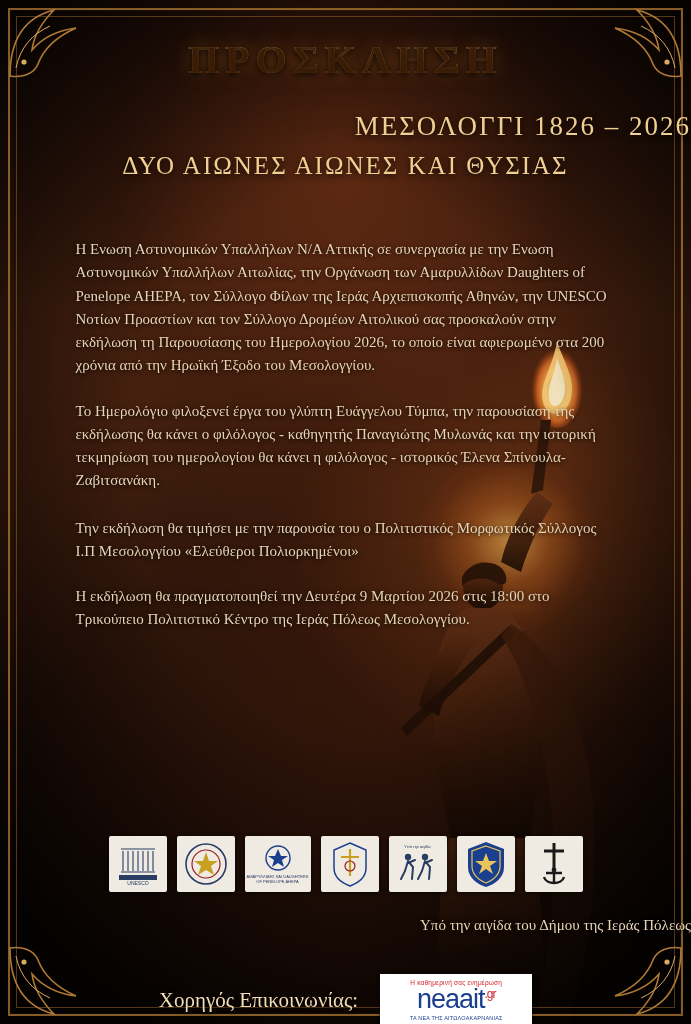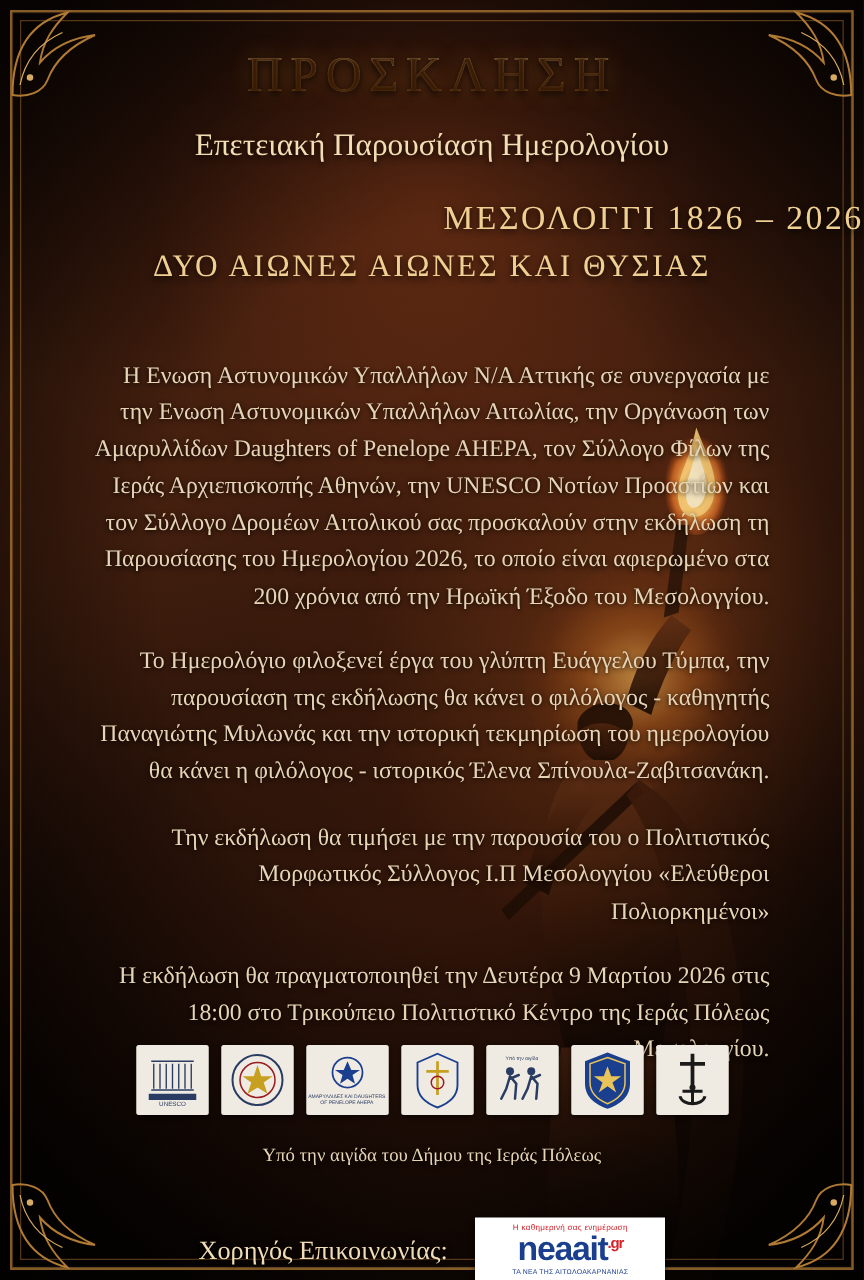--- a/index.html
+++ b/index.html
@@ -78,21 +78,21 @@
     z-index: 5;
     width: 100%;
     height: 100%;
   }
 
   .title {
     text-align: center;
     margin: 36px 0 0 0;
     font-size: 40px;
     letter-spacing: 6px;
-    font-weight: normal;
+    font-weight: bold;
     color: #f3d08a;
     text-shadow: 0 0 1px #3a1c06, 0 2px 6px rgba(0,0,0,0.85), 0 0 18px rgba(255,170,60,0.35);
     background: linear-gradient(180deg, #fdf0c4 0%, #e8bd71 42%, #a9762c 72%, #e3c07e 100%);
     -webkit-background-clip: text;
     background-clip: text;
     -webkit-text-fill-color: transparent;
   }
   .subtitle {
     text-align: center;
     margin: 20px 18px 0 18px;
@@ -121,23 +121,23 @@
     margin: 14px 0 0 0;
     font-size: 18px;
     font-style: italic;
     color: #e8d2ac;
     text-shadow: 0 2px 5px rgba(0,0,0,0.8);
   }
 
   .body-block {
     margin: 0 auto;
     width: 540px;
-    text-align: right;
+    text-align: left;
     color: #e6d4b6;
-    font-size: 19px;
+    font-size: 15px;
     line-height: 1.55;
     text-shadow: 0 1px 4px rgba(0,0,0,0.9);
   }
   .p1 { margin-top: 58px; }
   .p2 { margin-top: 22px; }
   .p3 { margin-top: 24px; }
   .p4 { margin-top: 22px; }
   .p5 { margin-top: 26px; }
 
   .logos {
@@ -167,21 +167,21 @@
     color: #2a3c63;
     text-align: center;
     line-height: 1.15;
     font-family: "Liberation Sans", sans-serif;
   }
 
   .aegis {
     position: absolute;
     left: 0; right: 0;
     top: 878px;
-    text-align: center;
+    text-align: right;
     color: #e6d4b6;
     font-size: 15px;
     line-height: 1.5;
     text-shadow: 0 1px 4px rgba(0,0,0,0.9);
   }
 
   .sponsor-row {
     position: absolute;
     left: 0; right: 0;
     top: 938px;
@@ -207,21 +207,21 @@
     font-family: "Liberation Sans", sans-serif;
     box-shadow: 0 1px 4px rgba(0,0,0,0.6);
   }
   .sponsor-top {
     font-size: 6.5px;
     color: #d2232a;
     letter-spacing: 0.2px;
   }
   .sponsor-mid {
     font-size: 27px;
-    font-weight: bold;
+    font-weight: normal;
     color: #1b3f8f;
     line-height: 1;
     letter-spacing: -1px;
   }
   .sponsor-mid .gr {
     font-size: 12px;
     color: #d2232a;
     vertical-align: super;
   }
   .sponsor-bot {
@@ -309,21 +309,20 @@
       <path d="M4 70 C4 36 16 12 48 4 C36 16 28 28 26 44 C38 30 54 24 70 22 C52 30 38 42 32 58 C28 68 16 72 4 70 Z" fill="none" stroke="#b07a34" stroke-width="1.6"></path>
       <path d="M10 62 C14 42 26 28 44 20" fill="none" stroke="#d8ab63" stroke-width="1"></path>
       <circle cx="18" cy="56" r="2.6" fill="#d8ab63"></circle>
     </svg>
   </div>
 
   <div class="content">
 
     <h1 class="title">ΠΡΟΣΚΛΗΣΗ</h1>
 
-    <div class="subtitle">Επετειακή Παρουσίαση Ημερολογίου</div>
 
     <div class="years">ΜΕΣΟΛΟΓΓΙ 1826 – 2026</div>
     <div class="tagline2">ΔΥΟ ΑΙΩΝΕΣ ΑΙΩΝΕΣ ΚΑΙ ΘΥΣΙΑΣ</div>
 
     <div class="body-block p1">Η Ενωση Αστυνομικών Υπαλλήλων Ν/Α Αττικής σε συνεργασία με την Ενωση Αστυνομικών Υπαλλήλων Αιτωλίας, την Οργάνωση των Αμαρυλλίδων Daughters of Penelope AHEPA, τον Σύλλογο Φίλων της Ιεράς Αρχιεπισκοπής Αθηνών, την UNESCO Νοτίων Προαστίων και τον Σύλλογο Δρομέων Αιτολικού σας προσκαλούν στην εκδήλωση τη Παρουσίασης του Ημερολογίου 2026, το οποίο είναι αφιερωμένο στα 200 χρόνια από την Ηρωϊκή Έξοδο του Μεσολογγίου.</div>
     <div class="body-block p2">Το Ημερολόγιο φιλοξενεί έργα του γλύπτη Ευάγγελου Τύμπα, την παρουσίαση της εκδήλωσης θα κάνει ο φιλόλογος - καθηγητής Παναγιώτης Μυλωνάς και την ιστορική τεκμηρίωση του ημερολογίου θα κάνει η φιλόλογος - ιστορικός Έλενα Σπίνουλα-Ζαβιτσανάκη.</div>
     <div class="body-block p3">Την εκδήλωση θα τιμήσει με την παρουσία του ο Πολιτιστικός Μορφωτικός Σύλλογος Ι.Π Μεσολογγίου «Ελεύθεροι Πολιορκημένοι»</div>
     <div class="body-block p4">Η εκδήλωση θα πραγματοποιηθεί την Δευτέρα 9 Μαρτίου 2026 στις 18:00 στο Τρικούπειο Πολιτιστικό Κέντρο της Ιεράς Πόλεως Μεσολογγίου.</div>
 
     <div class="logos">

